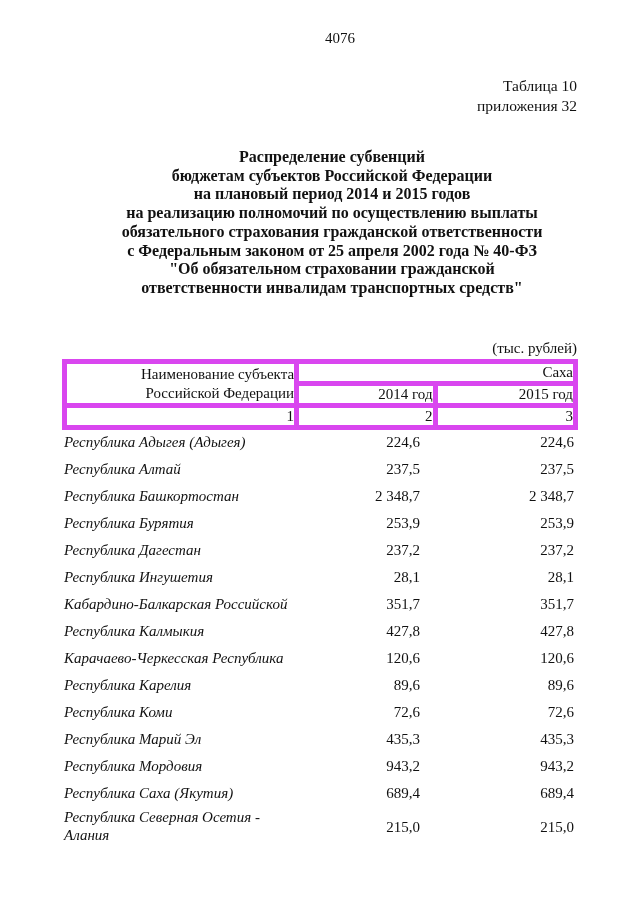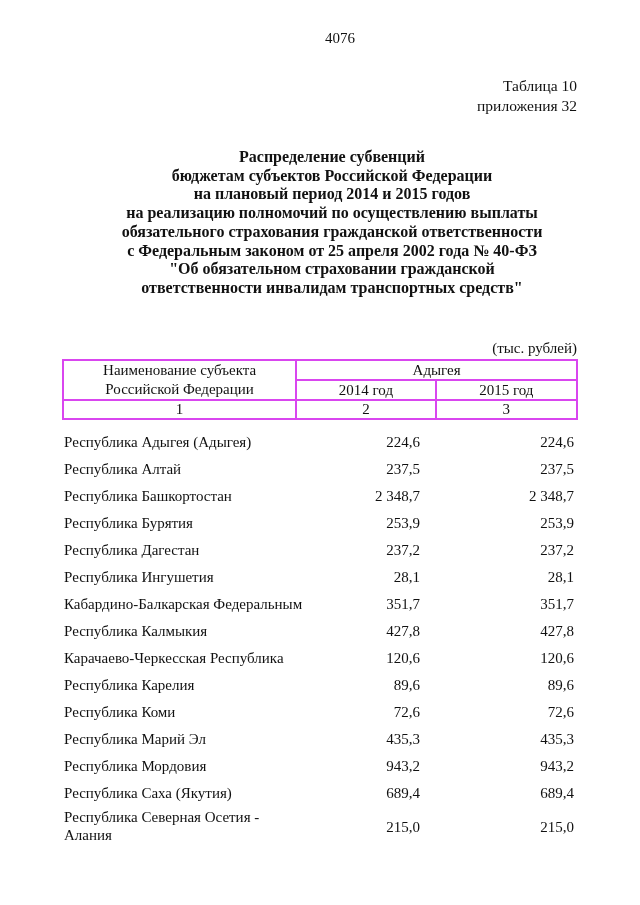--- a/index.html
+++ b/index.html
@@ -22,29 +22,29 @@
   }
   .title div { white-space: nowrap; }
   .units {
     position: absolute; top: 340px; right: 63px; font-size: 15px;
   }
   table.hdr {
     position: absolute; top: 359px; left: 62px; width: 516px;
     border-collapse: collapse; font-size: 15px;
   }
   table.hdr td {
-    border: 2px solid #d946ef; text-align: center; padding: 0; line-height: 17px;
+    border: 5px solid #d946ef; text-align: right; padding: 0; line-height: 17px;
   }
   .rows {
     position: absolute; top: 430px; left: 64px; width: 510px;
   }
   .row {
     position: relative; height: 27px; font-size: 15px; line-height: 17px;
   }
-  .row .name { position: absolute; left: 0; top: 4px; width: 240px; }
+  .row .name { position: absolute; left: 0; top: 4px; width: 240px; font-style: italic; }
   .row .v1 { position: absolute; right: 154px; top: 4px; text-align: right; }
   .row .v2 { position: absolute; right: 0; top: 4px; text-align: right; }
   .row.two-line { height: 40px; }
   .row.two-line .name { top: 0; line-height: 18px; }
   .row.two-line .v1, .row.two-line .v2 { top: 11px; }
 </style>
 </head>
 <body>
 
 <div class="page-number">4076</div>
@@ -72,21 +72,21 @@
     <col style="width:234px">
     <col style="width:140px">
     <col style="width:142px">
   </colgroup>
   <tbody>
       <tr style="height:18px">
     <td rowspan="2" style="line-height:19px">
       <div>Наименование субъекта</div>
       <div>Российской Федерации</div>
     </td>
-    <td colspan="2">Адыгея</td>
+    <td colspan="2">Саха</td>
   </tr>
   <tr style="height:19px">
     <td>2014 год</td>
     <td>2015 год</td>
   </tr>
   <tr style="height:17px">
     <td>1</td>
     <td>2</td>
     <td>3</td>
   </tr>
@@ -118,21 +118,21 @@
       <span class="name">Республика Дагестан</span>
       <span class="v1">237,2</span>
       <span class="v2">237,2</span>
     </div>
   <div class="row">
       <span class="name">Республика Ингушетия</span>
       <span class="v1">28,1</span>
       <span class="v2">28,1</span>
     </div>
   <div class="row">
-      <span class="name">Кабардино-Балкарская Федеральным</span>
+      <span class="name">Кабардино-Балкарская Российской</span>
       <span class="v1">351,7</span>
       <span class="v2">351,7</span>
     </div>
   <div class="row">
       <span class="name">Республика Калмыкия</span>
       <span class="v1">427,8</span>
       <span class="v2">427,8</span>
     </div>
   <div class="row">
       <span class="name">Карачаево-Черкесская Республика</span>

